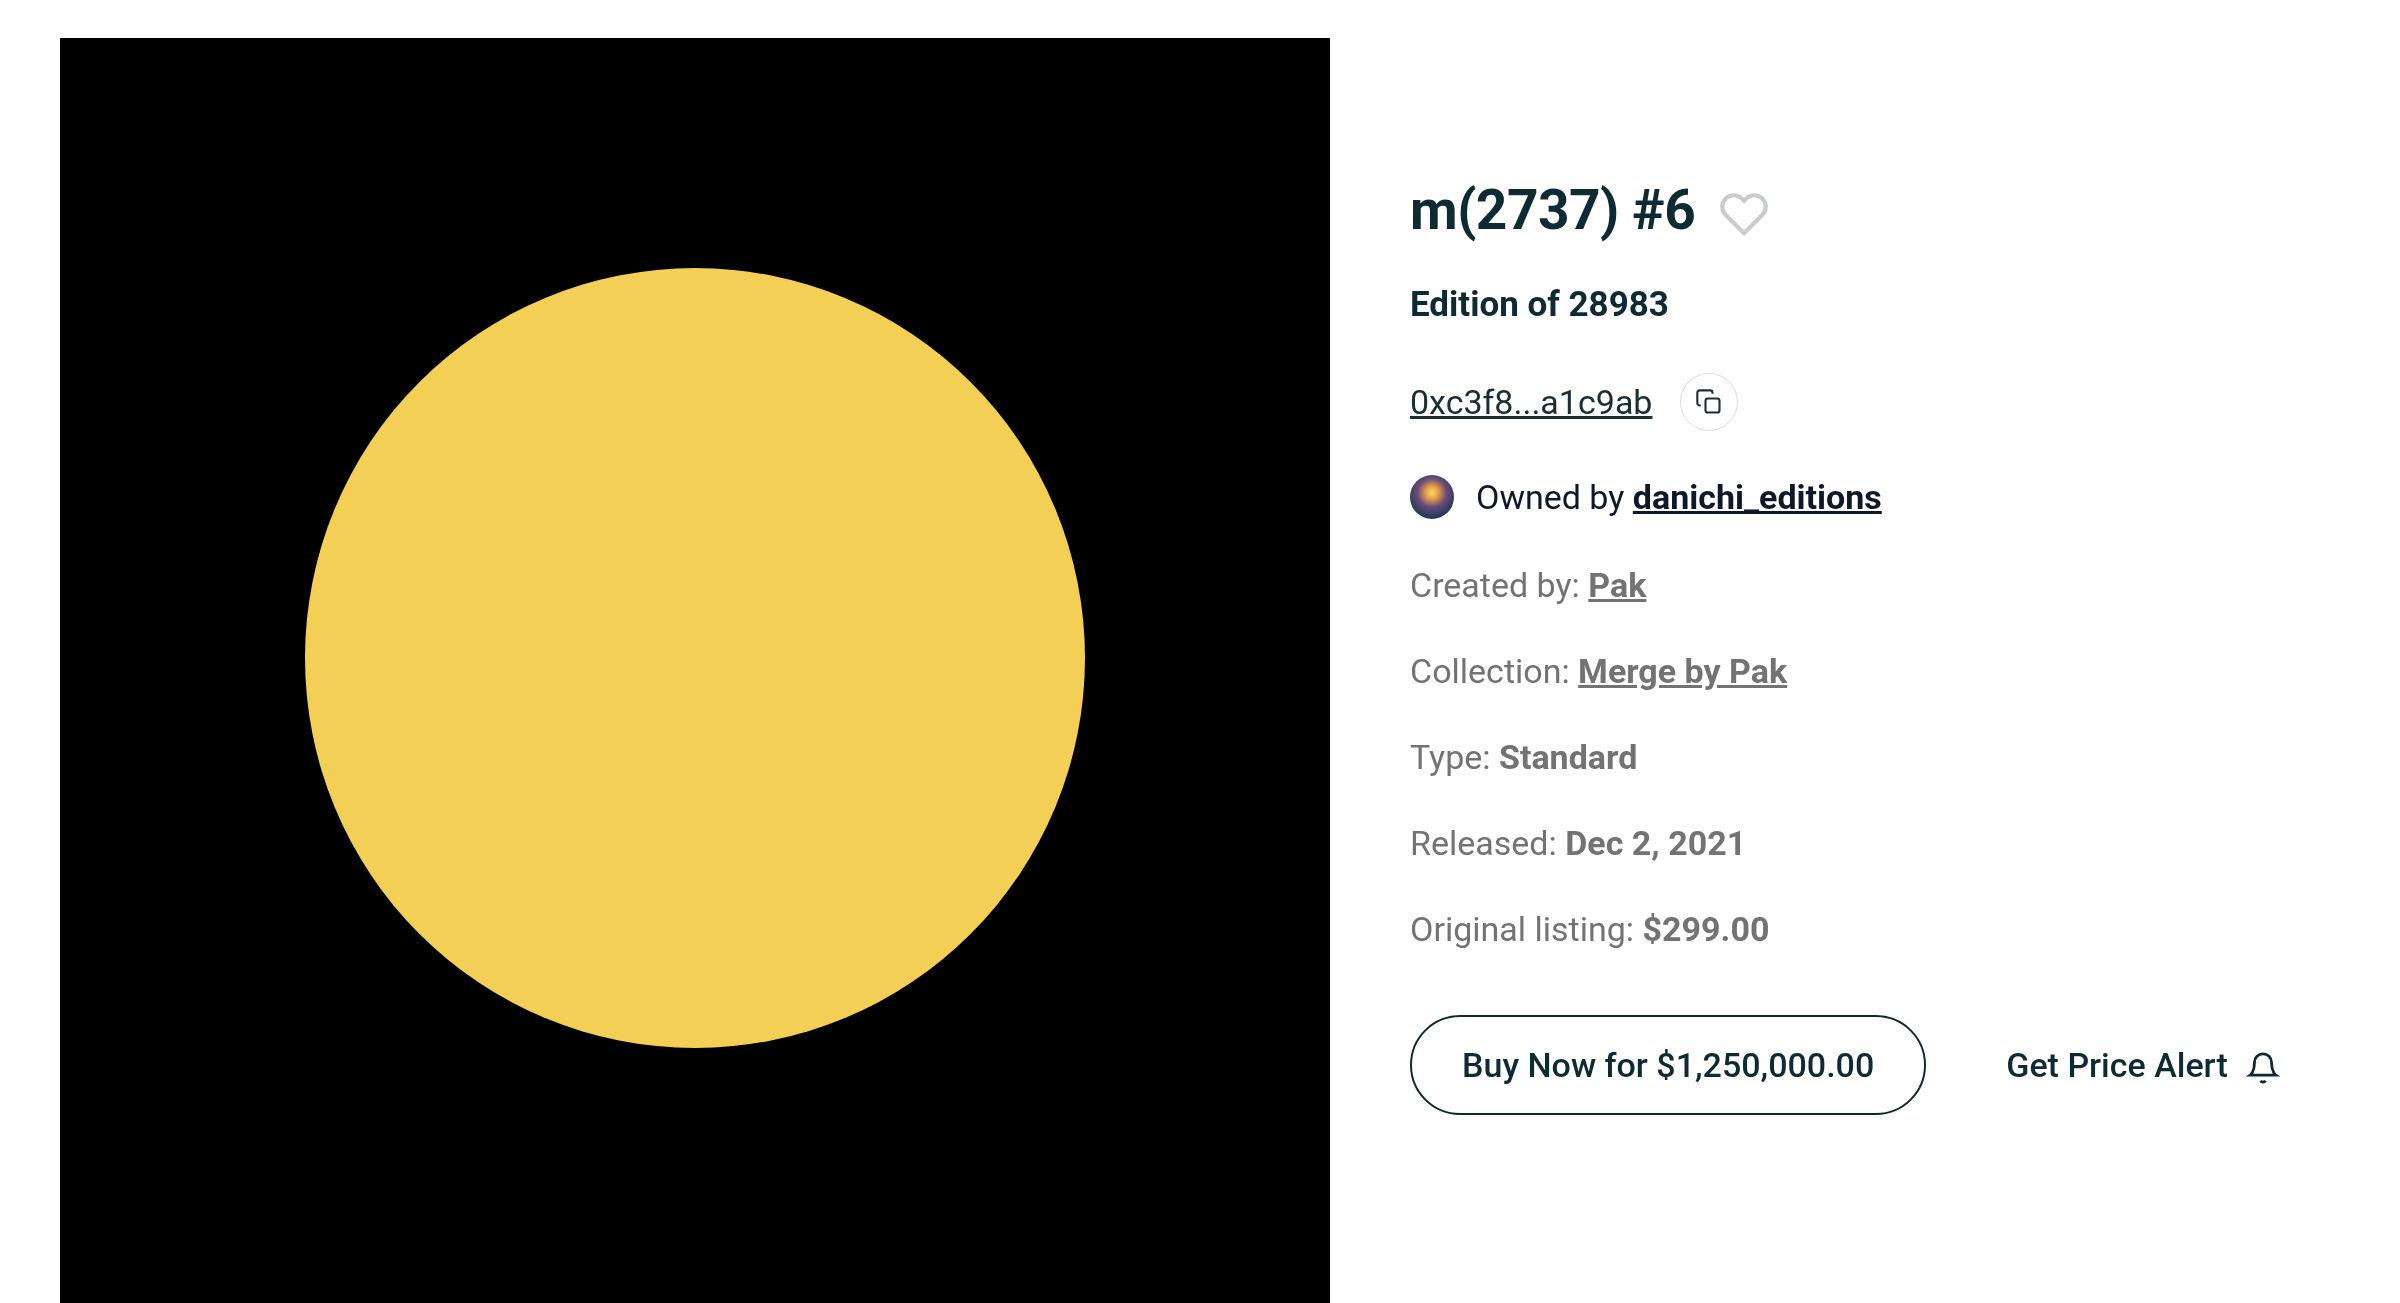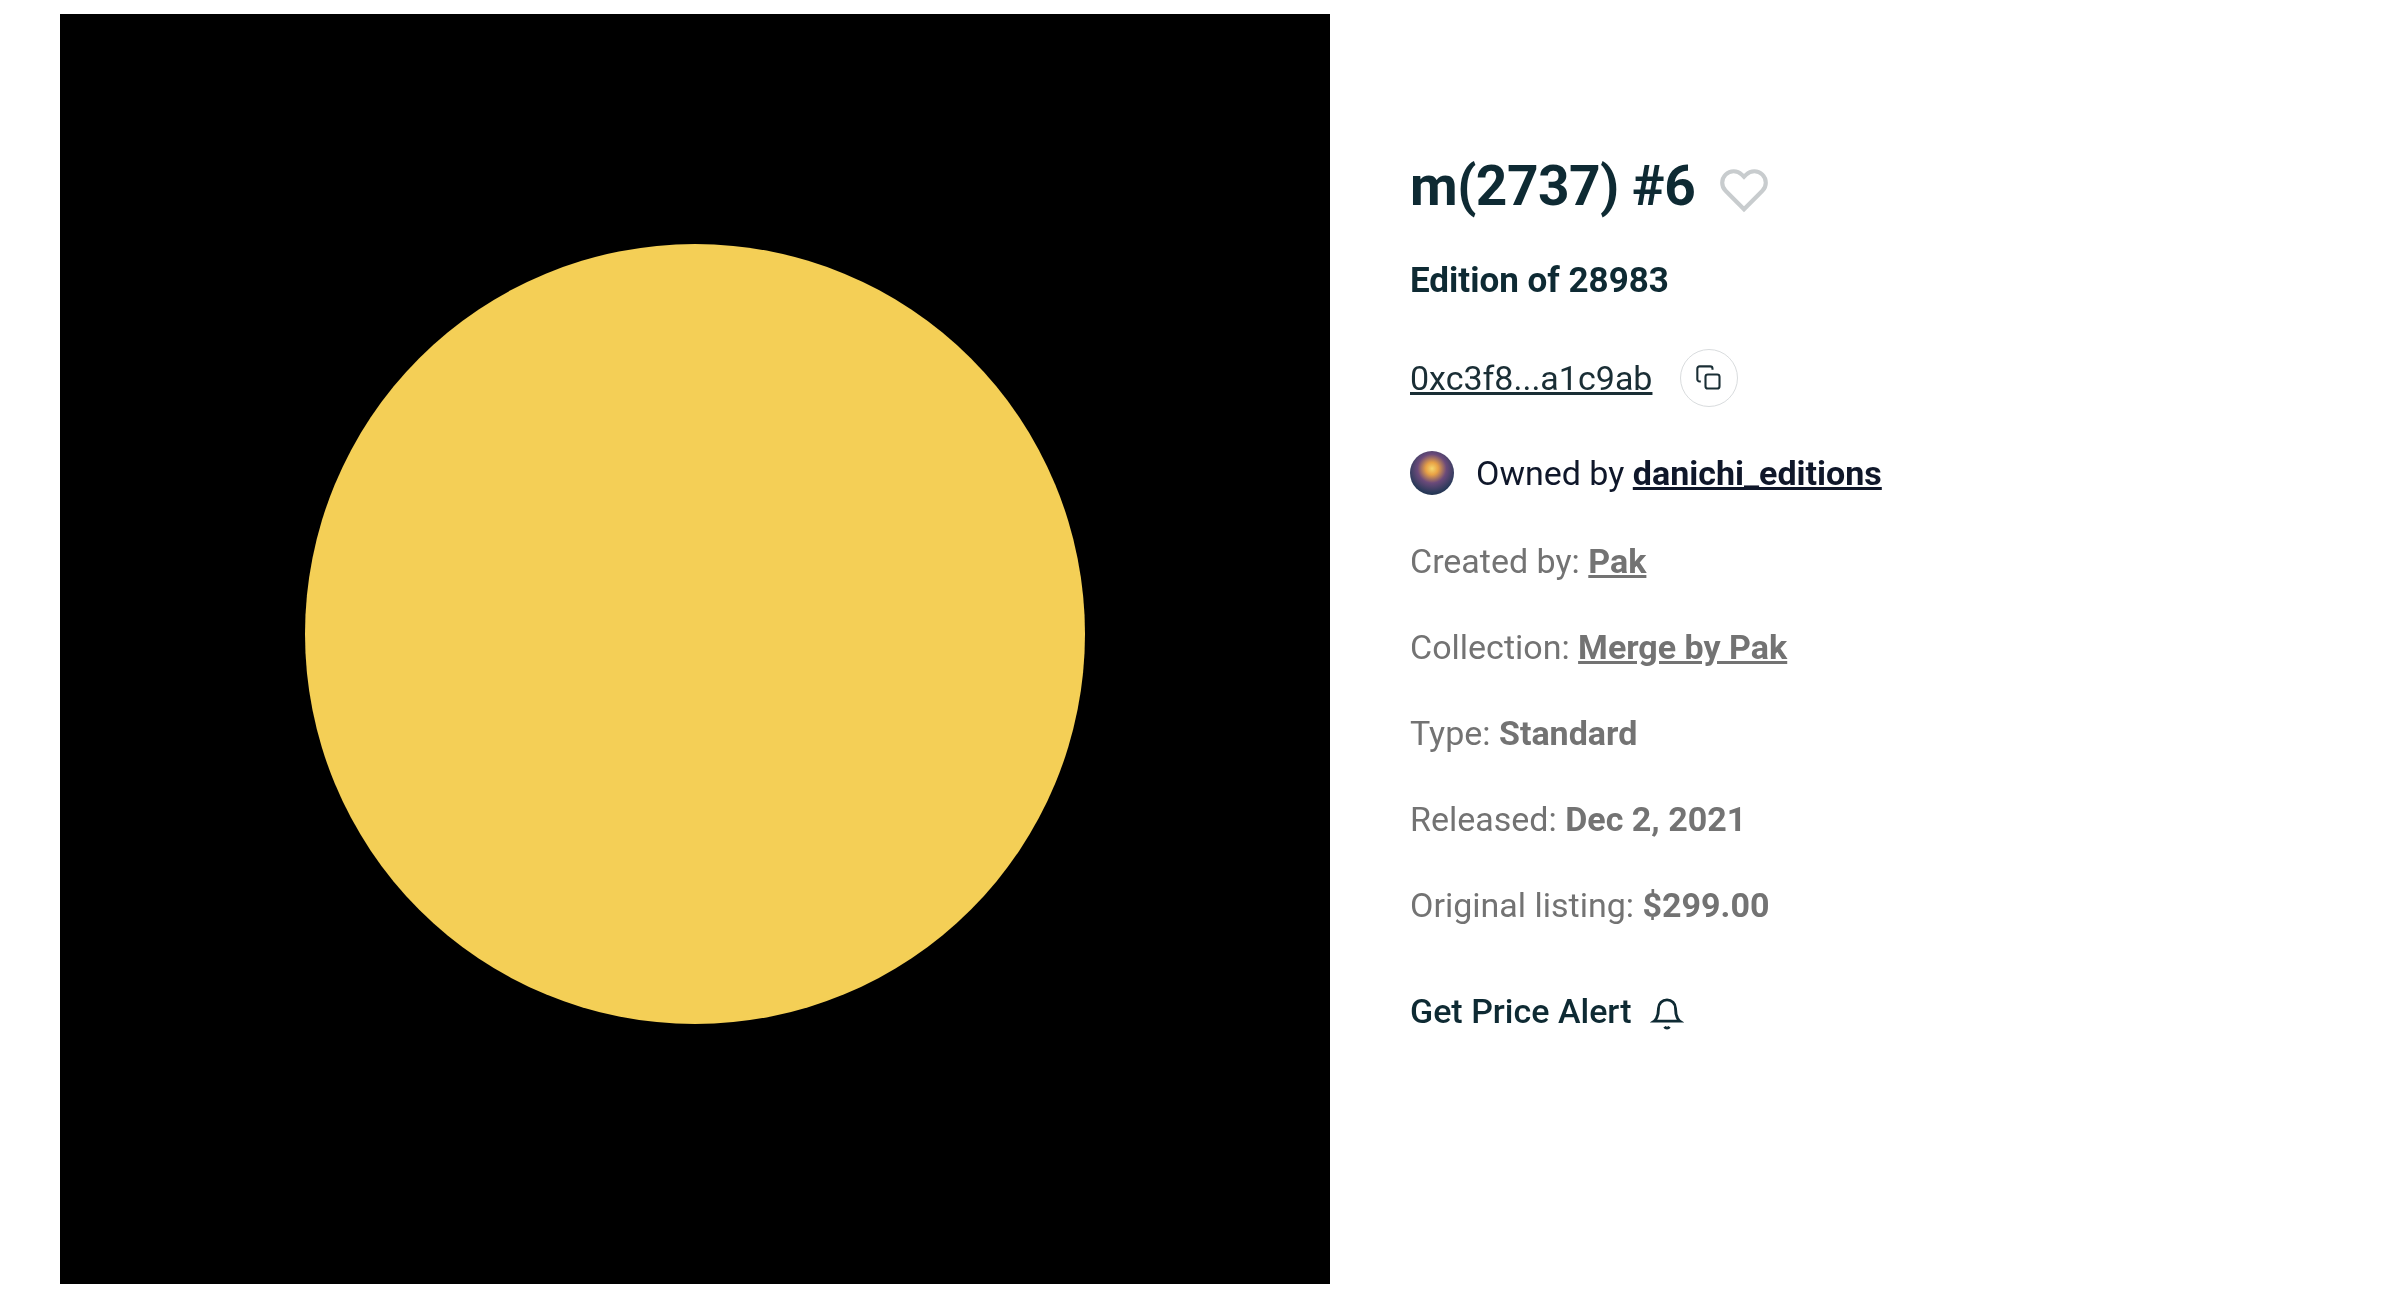--- a/index.html
+++ b/index.html
@@ -10,21 +10,21 @@
     body {
       font-family: -apple-system, BlinkMacSystemFont, "Segoe UI", Roboto, Helvetica, Arial, sans-serif;
       background: #ffffff;
       color: #1a2e35;
       width: 2400px;
       height: 1303px;
       overflow: hidden;
     }
     .container {
       display: flex;
-      padding: 14px 60px;
+      padding: 38px 60px;
       gap: 80px;
       height: 100%;
     }
     .artwork-panel {
       width: 1270px;
       height: 1270px;
       background: #000000;
       display: flex;
       align-items: center;
       justify-content: center;
@@ -237,20 +237,21 @@
 
     <div class="meta-row">
       <span class="meta-label">Released: </span><span class="meta-value">Dec 2, 2021</span>
     </div>
 
     <div class="meta-row">
       <span class="meta-label">Original listing: </span><span class="meta-value">$299.00</span>
     </div>
 
     <div class="actions-row">
+      <button class="buy-button">Buy Now for $1,250,000.00</button>
       <a class="alert-link">
         <span>Get Price Alert</span>
         <span class="bell-icon">
           <svg viewBox="0 0 24 24">
               <path d="M18 8A6 6 0 0 0 6 8c0 7-3 9-3 9h18s-3-2-3-9"></path>
               <path d="M13.73 21a2 2 0 0 1-3.46 0"></path>
             </svg>
         </span>
       </a>
     </div>

